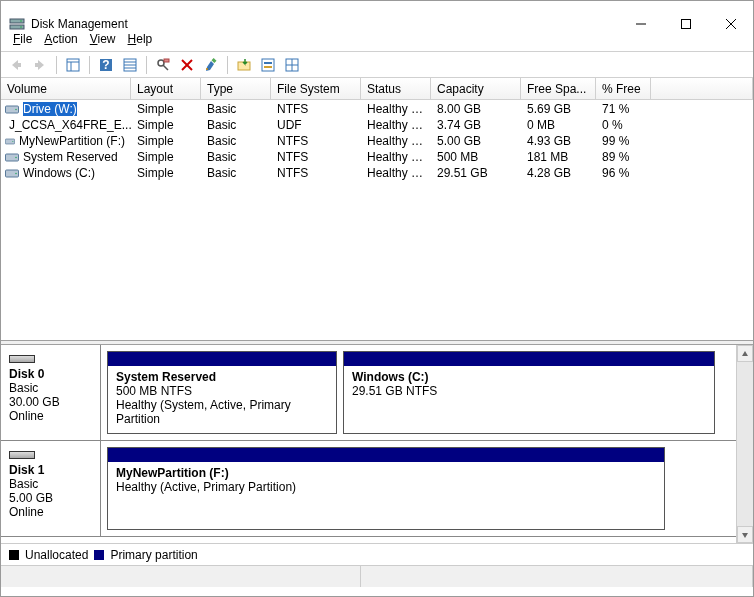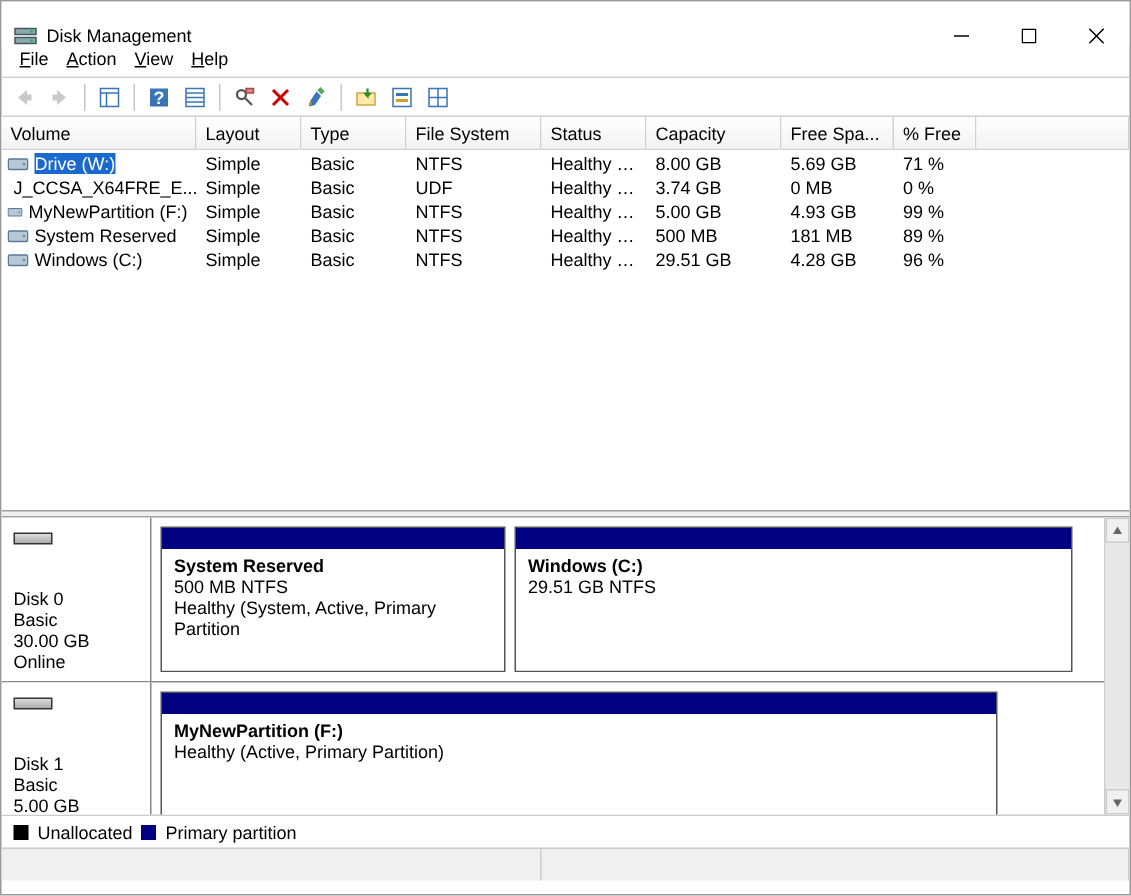--- a/index.html
+++ b/index.html
@@ -49,21 +49,21 @@
   
   .divider { height: 5px; background: #f0f0f0; border-top: 1px solid #a0a0a0; border-bottom:1px solid #a0a0a0; cursor:row-resize; }
 
   
   .disk-area { display:flex; height: 198px; }
   .disk-scroll { flex:1; overflow:hidden; }
   .disks { }
   .disk-row { display:flex; border-bottom: 1px solid #888; min-height: 96px; }
   .disk-label-cell { width: 100px; padding: 6px 8px; border-right: 1px solid #888; background:#fff; position:relative;}
   .disk-icon { width: 26px; height: 8px; border:1px solid #333; background: linear-gradient(#ddd,#aaa); display:inline-block; vertical-align:middle;}
-  .disk-name { font-weight: normal; padding-top:2px;margin-top:25px;}
+  .disk-name { font-weight: bold; padding-top:2px;}
   .disk-parts { flex:1; padding: 6px; display:flex; gap:6px; }
   .partition { border: 1px solid #555; display:flex; flex-direction:column; }
   .part-stripe { height: 14px; background: #000080; }
   .part-body { padding: 4px 8px; flex:1; background:#fff; }
   .part-body .pname { font-weight: bold; }
   .vscroll { width: 17px; background: #f0f0f0; border-left:1px solid #ccc; display:flex; flex-direction:column;}
   .vscroll .arrow { height:17px; background:#f0f0f0; display:flex; align-items:center; justify-content:center; border:1px solid #ccc;}
   .vscroll .track { flex:1; background:#e8e8e8; }
   
   

